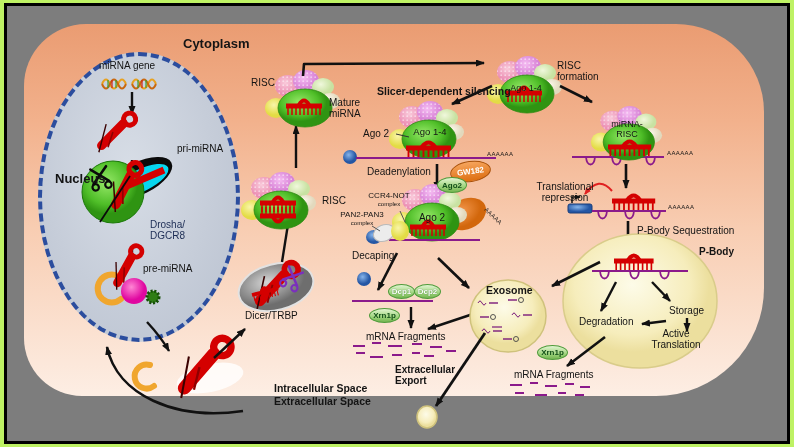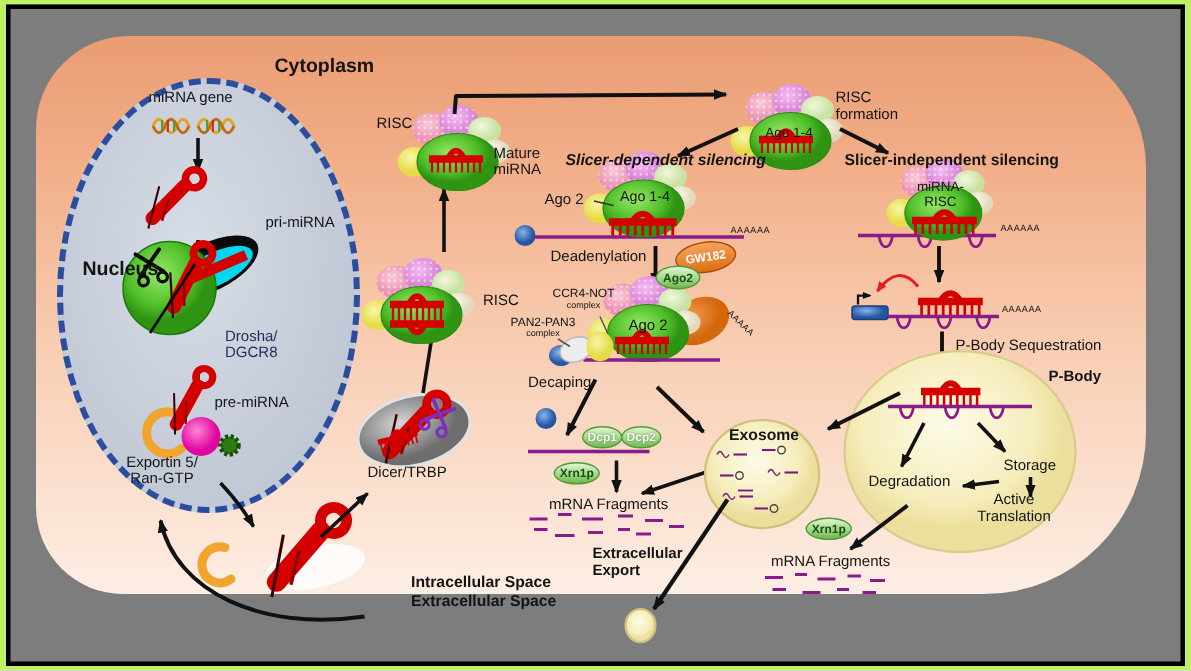--- a/index.html
+++ b/index.html
@@ -289,41 +289,36 @@
   <div class="lbl b" style="left:183px;top:37px;font-size:13px;">Cytoplasm</div>
   <div class="lbl b" style="left:55px;top:172px;font-size:13px;">Nucleus</div>
 
   <div class="lbl" style="left:99px;top:60px;font-size:10px;">miRNA gene</div>
   <div class="lbl" style="left:139px;top:143px;font-size:10px;padding-left:38px;">pri-miRNA</div>
   <div class="lbl" style="left:150px;top:219px;font-size:10px;color:#1c2c54;">
     <div>Drosha/</div>
     <div>DGCR8</div>
   </div>
   <div class="lbl" style="left:143px;top:263px;font-size:10px;">pre-miRNA</div>
-  <div class="lbl ctr" style="left:70px;top:303px;width:76px;font-size:10px;">
-    <div>Exportin 5/</div>
-    <div>Ran-GTP</div>
-  </div>
 
   <div class="lbl" style="left:245px;top:310px;font-size:10px;">Dicer/TRBP</div>
   <div class="lbl" style="left:322px;top:195px;font-size:10px;">RISC</div>
   <div class="lbl" style="left:251px;top:77px;font-size:10px;">RISC</div>
   <div class="lbl" style="left:329px;top:97px;font-size:10px;">
     <div>Mature</div>
     <div>miRNA</div>
   </div>
 
   <div class="lbl ctr" style="left:500px;top:83px;width:52px;font-size:9px;">Ago 1-4</div>
   <div class="lbl" style="left:557px;top:60px;font-size:10px;">
     <div>RISC</div>
     <div>formation</div>
   </div>
 
-  <div class="lbl b" style="left:377px;top:102px;font-size:10.5px;font-style:italic;">Slicer-dependent silencing</div>
-  <div class="lbl b" style="left:563px;top:102px;font-size:10.5px;">Slicer-independent silencing</div>
+  <div class="lbl b" style="left:377px;top:86px;font-size:10.5px;">Slicer-dependent silencing</div>
 
   <div class="lbl" style="left:363px;top:128px;font-size:10px;">Ago 2</div>
   <div class="lbl ctr" style="left:404px;top:127px;width:52px;font-size:9.5px;">Ago 1-4</div>
   <div class="lbl" style="left:487px;top:151px;font-size:6px;letter-spacing:0.4px;">AAAAAA</div>
   <div class="lbl" style="left:367px;top:166px;font-size:10px;">Deadenylation</div>
 
   <div class="pill orange" style="left:450px;top:161px;width:39px;height:19px;font-size:8px;transform:rotate(-8deg);">GW182</div>
   <div class="pill" style="left:437px;top:177px;width:28px;height:14px;font-size:8px;">Ago2</div>
 
   <div class="lbl ctr" style="left:366px;top:192px;width:46px;font-size:8px;">
@@ -347,20 +342,24 @@
   <div class="lbl b" style="left:395px;top:364px;font-size:10px;">
     <div>Extracellular</div>
     <div>Export</div>
   </div>
 
   <div class="lbl ctr" style="left:601px;top:119px;width:52px;font-size:9px;">
     <div>miRNA-</div>
     <div>RISC</div>
   </div>
   <div class="lbl" style="left:667px;top:150px;font-size:6px;letter-spacing:0.4px;">AAAAAA</div>
+  <div class="lbl ctr" style="left:532px;top:181px;width:66px;font-size:10px;">
+    <div>Translational</div>
+    <div>repression</div>
+  </div>
   <div class="lbl" style="left:668px;top:204px;font-size:6px;letter-spacing:0.4px;">AAAAAA</div>
   <div class="lbl" style="left:637px;top:225px;font-size:10px;">P-Body Sequestration</div>
   <div class="lbl" style="left:699px;top:246px;font-size:10px;font-weight:bold;">P-Body</div>
   <div class="lbl" style="left:579px;top:316px;font-size:10px;">Degradation</div>
   <div class="lbl" style="left:669px;top:305px;font-size:10px;">Storage</div>
   <div class="lbl ctr" style="left:646px;top:328px;width:60px;font-size:10px;">
     <div>Active</div>
     <div>Translation</div>
   </div>
   <div class="pill" style="left:537px;top:345px;width:29px;height:13px;font-size:8px;">Xrn1p</div>

